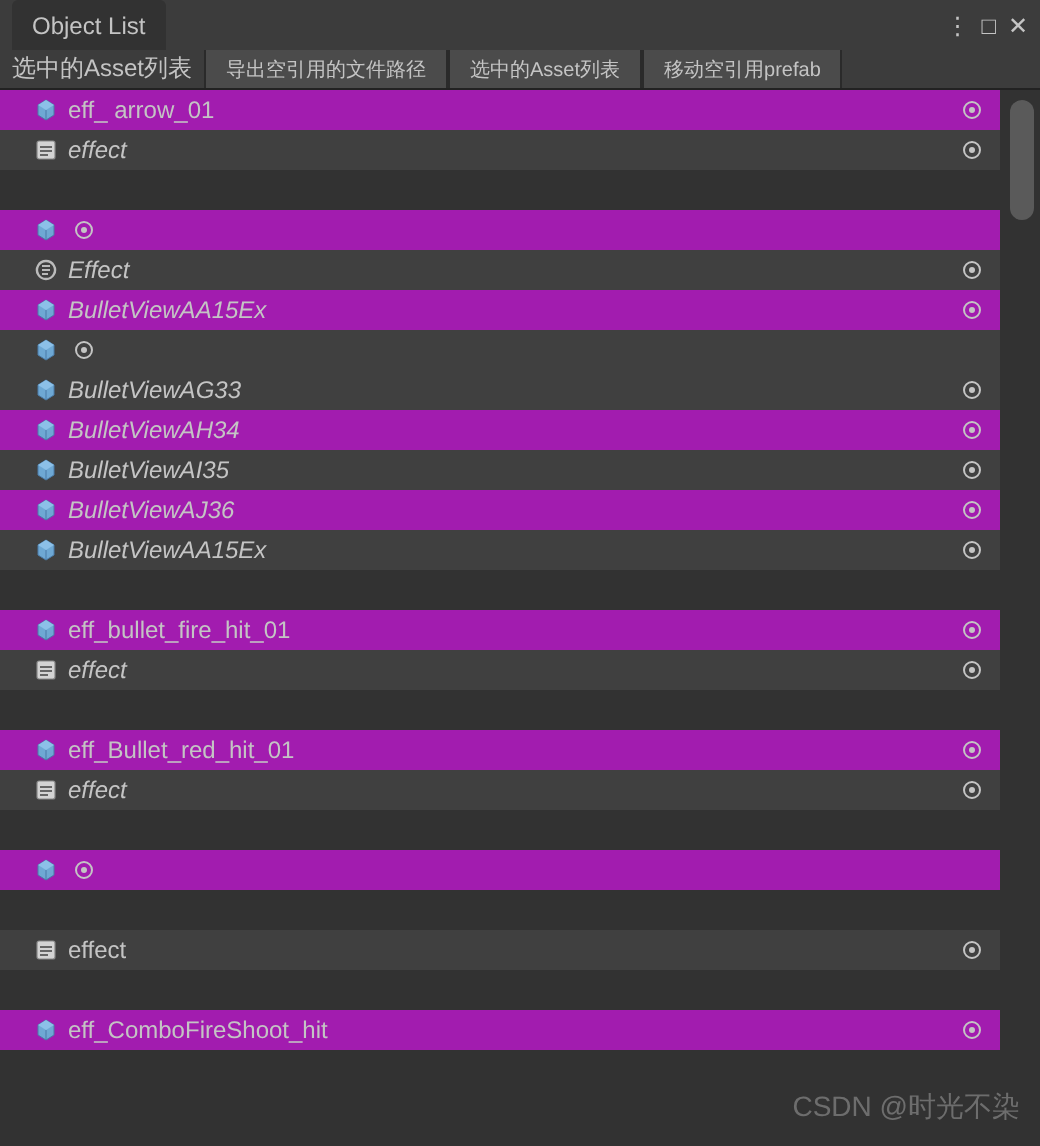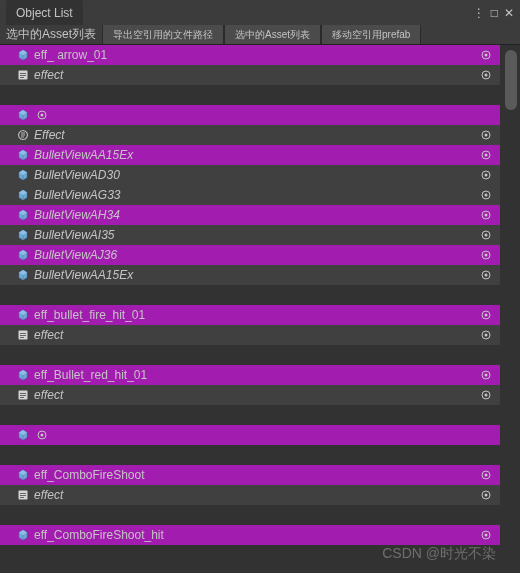--- a/index.html
+++ b/index.html
@@ -13,21 +13,21 @@
 .header-btn { background: #4b4b4b; border-left: 1px solid #2a2a2a; border-right: 1px solid #2a2a2a; padding: 0 10px; display: flex; align-items: center; cursor: pointer; font-size: 10px; }
 .content { position: relative; padding-right: 20px; }
 .row { height: 20px; display: flex; align-items: center; padding-left: 16px; padding-right: 6px; background: #a21caf; margin-bottom: 0px; }
 .row.light { background: #404040; }
 .row + .row { border-top: 0; font-style: italic; }
 .row-icon { width: 14px; height: 14px; margin-right: 4px; display: flex; align-items: center; justify-content: center; flex-shrink: 0; }
 .row-label { flex: 1; white-space: nowrap; overflow: hidden; }
 .row-action { width: 16px; height: 16px; display: flex; align-items: center; justify-content: center; cursor: pointer; }
 .gap { height: 20px; }
 .scrollbar { position: absolute; right: 3px; top: 50px; width: 12px; height: 60px; background: #5a5a5a; border-radius: 6px; }
-.watermark { position: absolute; right: 24px; bottom: 10px; color: rgba(220,220,220,0.35); font-size: 14px; pointer-events: none; }
+.watermark { position: absolute; right: 10px; bottom: 10px; color: rgba(220,220,220,0.35); font-size: 14px; pointer-events: none; }
 svg { display: block; }
 </style>
 </head>
 <body>
 
 <div class="titlebar">
   <div class="tab">
     <span>Object List</span>
   </div>
   <div class="winctrls">
@@ -126,21 +126,20 @@
       </span>
     </div>
     <div class="row light">
       <span class="row-icon">
         <svg width="12" height="12" viewBox="0 0 12 12">
           <path d="M6 1 L10 3.5 L10 8.5 L6 11 L2 8.5 L2 3.5 Z" fill="#6ea8d4" stroke="#4a7ba8" stroke-width="0.5"></path>
           <path d="M6 1 L10 3.5 L6 6 L2 3.5 Z" fill="#8cc0e8"></path>
           <path d="M6 6 L6 11" stroke="#4a7ba8" stroke-width="0.5"></path>
         </svg>
       </span>
-      <span class="row-label">BulletViewAD30</span>
       <span class="row-action">
         <svg width="12" height="12" viewBox="0 0 12 12">
           <circle cx="6" cy="6" r="4" fill="none" stroke="#c4c4c4" stroke-width="1"></circle>
           <circle cx="6" cy="6" r="1.5" fill="#c4c4c4"></circle>
         </svg>
       </span>
     </div>
     <div class="row light">
       <span class="row-icon">
         <svg width="12" height="12" viewBox="0 0 12 12">
@@ -299,36 +298,20 @@
         </svg>
       </span>
       <span class="row-action">
         <svg width="12" height="12" viewBox="0 0 12 12">
           <circle cx="6" cy="6" r="4" fill="none" stroke="#c4c4c4" stroke-width="1"></circle>
           <circle cx="6" cy="6" r="1.5" fill="#c4c4c4"></circle>
         </svg>
       </span>
     </div>
     <div class="gap"></div>
-    <div class="row">
-      <span class="row-icon">
-        <svg width="12" height="12" viewBox="0 0 12 12">
-          <path d="M6 1 L10 3.5 L10 8.5 L6 11 L2 8.5 L2 3.5 Z" fill="#6ea8d4" stroke="#4a7ba8" stroke-width="0.5"></path>
-          <path d="M6 1 L10 3.5 L6 6 L2 3.5 Z" fill="#8cc0e8"></path>
-          <path d="M6 6 L6 11" stroke="#4a7ba8" stroke-width="0.5"></path>
-        </svg>
-      </span>
-      <span class="row-label">eff_ComboFireShoot</span>
-      <span class="row-action">
-        <svg width="12" height="12" viewBox="0 0 12 12">
-          <circle cx="6" cy="6" r="4" fill="none" stroke="#c4c4c4" stroke-width="1"></circle>
-          <circle cx="6" cy="6" r="1.5" fill="#c4c4c4"></circle>
-        </svg>
-      </span>
-    </div>
     <div class="row light">
       <span class="row-icon">
         <svg width="12" height="12" viewBox="0 0 12 12">
           <rect x="1.5" y="1.5" width="9" height="9" rx="1" fill="#d4d4d4" stroke="#888" stroke-width="0.6"></rect>
           <rect x="3" y="4" width="6" height="1" fill="#666"></rect>
           <rect x="3" y="6" width="6" height="1" fill="#666"></rect>
           <rect x="3" y="8" width="4" height="1" fill="#666"></rect>
         </svg>
       </span>
       <span class="row-label">effect</span>

